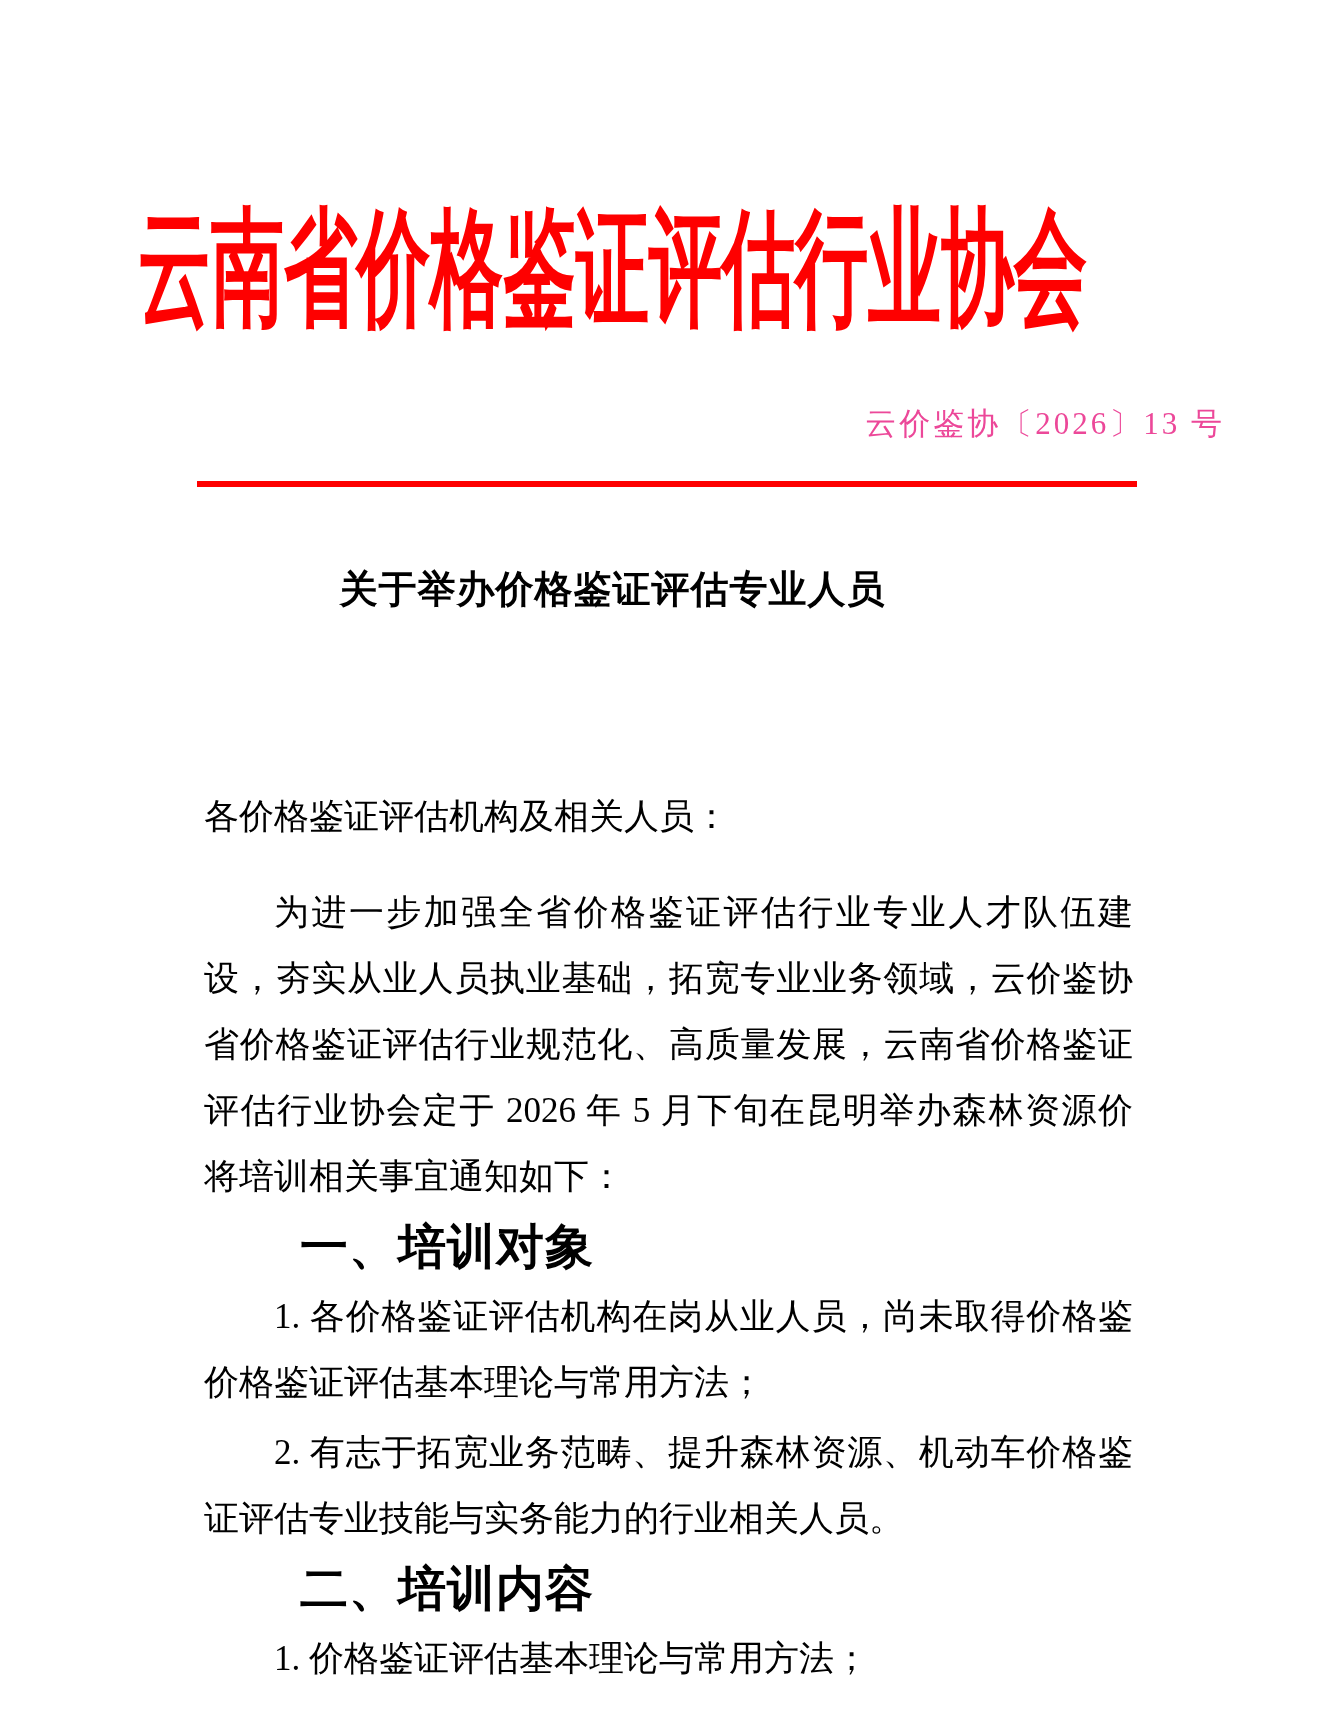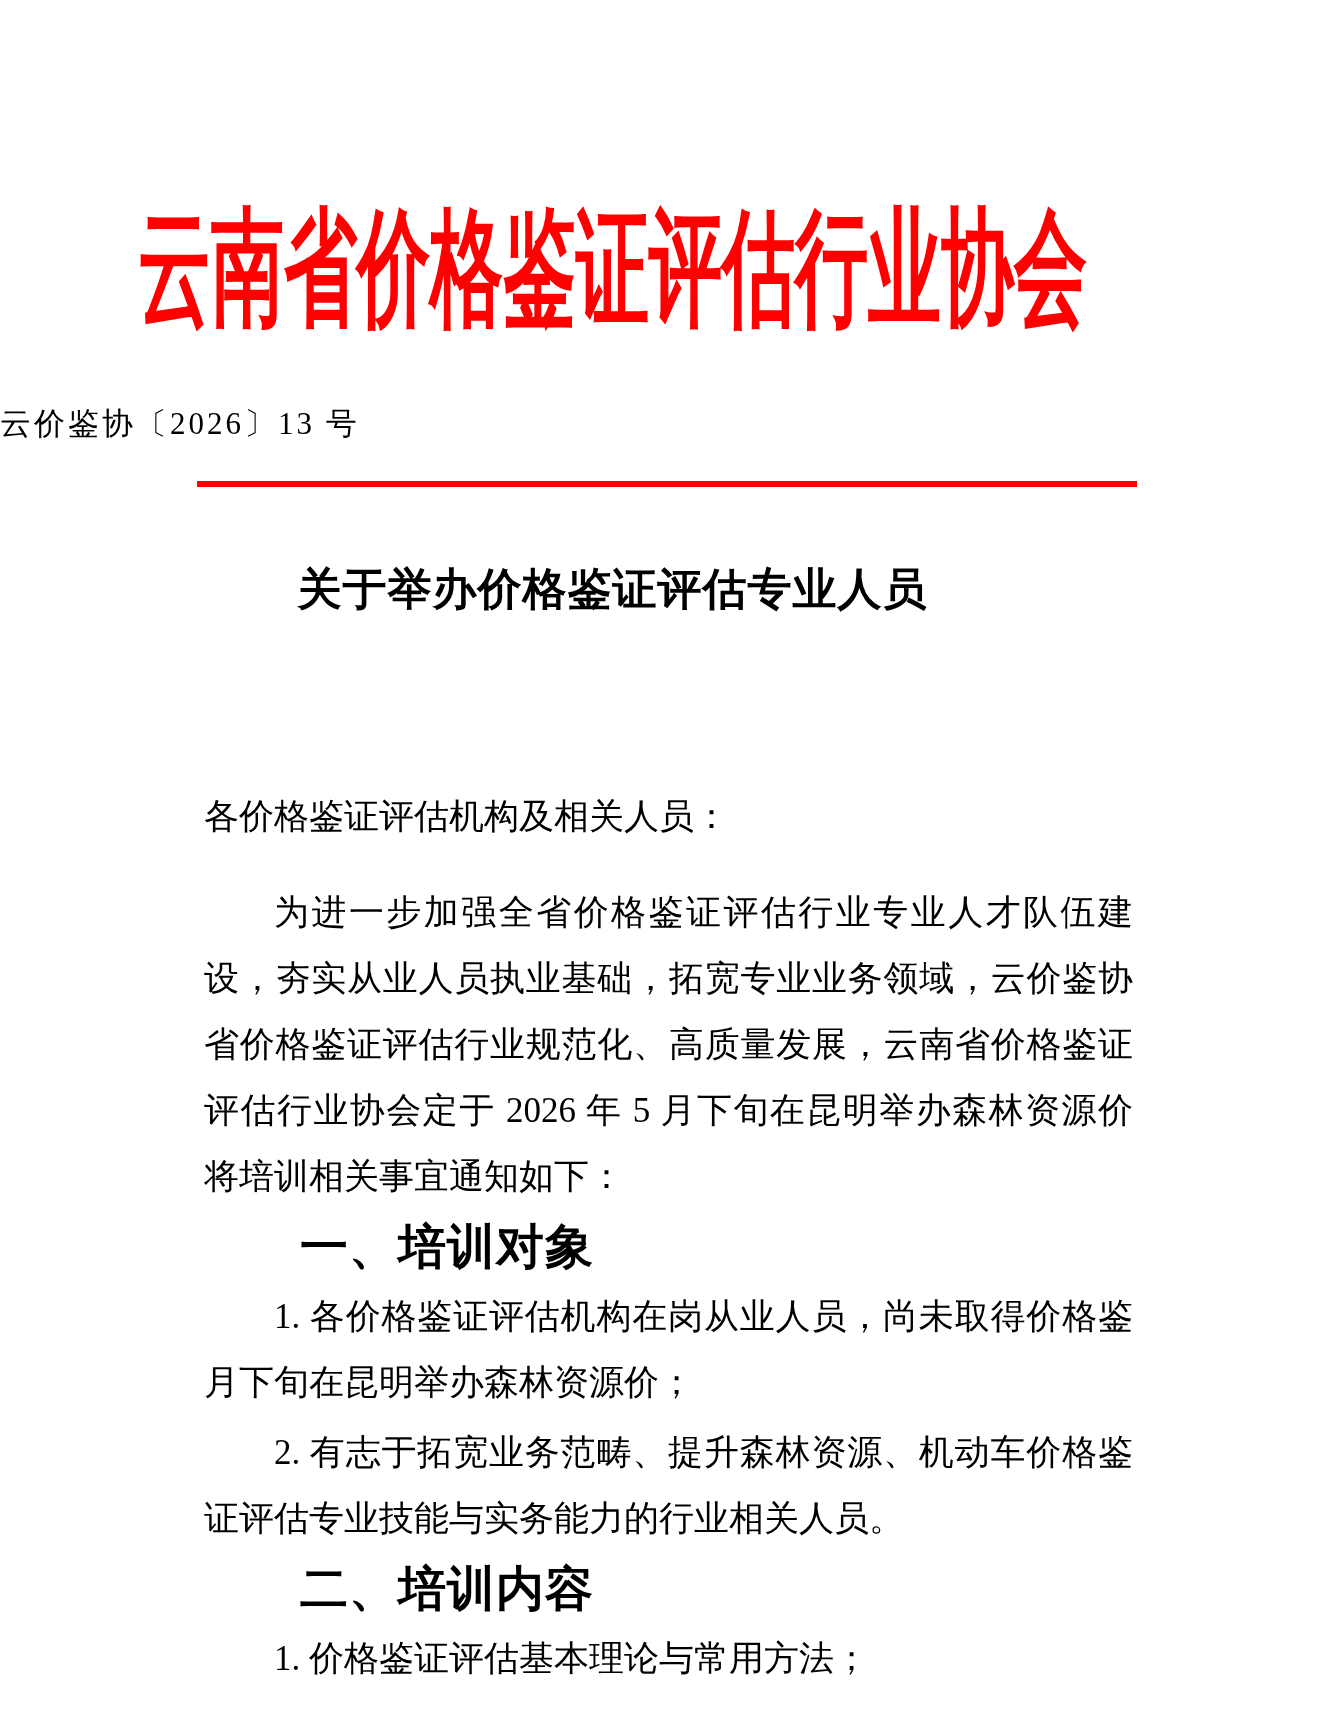--- a/index.html
+++ b/index.html
@@ -24,38 +24,38 @@
     color: #fe0000;
     white-space: nowrap;
     letter-spacing: 0px;
     transform: scale(1, 1.75);
     transform-origin: center;
     font-family: "Liberation Serif", "DejaVu Serif", serif;
   }
   .docnum {
     position: absolute;
     top: 400px; left: 0; width: 100%;
-    text-align: left;
+    text-align: right;
     font-size: 31px;
     line-height: 48px;
     letter-spacing: 3px;
-    color: #000000;
+    color: #ec4899;
   }
   .redline {
     position: absolute;
     top: 481px; left: 197px;
     width: 940px; height: 6px;
     background: #fe0000;
   }
   .doc-title {
     position: absolute;
     left: 0; width: 100%;
     text-align: center;
     font-weight: bold;
-    font-size: 44px;
+    font-size: 38px;
     line-height: 75px;
     letter-spacing: 1px;
   }
   .doc-title.t1 { top: 552px; }
   .doc-title.t2 { top: 657px; }
   .docbody {
     position: absolute;
     top: 780px; left: 200px;
     width: 937px;
     font-size: 35px;
@@ -103,21 +103,21 @@
         <div class="line j">设，夯实从业人员执业基础，拓宽专业业务领域，云价鉴协</div>
         <div class="line j">省价格鉴证评估行业规范化、高质量发展，云南省价格鉴证</div>
         <div class="line j">评估行业协会定于 2026 年 5 月下旬在昆明举办森林资源价</div>
         <div class="line">将培训相关事宜通知如下：</div>
       </div>
       <div class="block heading">
         <div class="line ind">一、培训对象</div>
       </div>
       <div class="block list-item">
         <div class="line j ind">1. 各价格鉴证评估机构在岗从业人员，尚未取得价格鉴</div>
-        <div class="line">月下旬在昆明举办森林资源价；</div>
+        <div class="line">价格鉴证评估基本理论与常用方法；</div>
       </div>
       <div class="block list-item">
         <div class="line j ind">2. 有志于拓宽业务范畴、提升森林资源、机动车价格鉴</div>
         <div class="line">证评估专业技能与实务能力的行业相关人员。</div>
       </div>
       <div class="block heading">
         <div class="line ind">二、培训内容</div>
       </div>
       <div class="block list-item">
         <div class="line ind">1. 价格鉴证评估基本理论与常用方法；</div>

